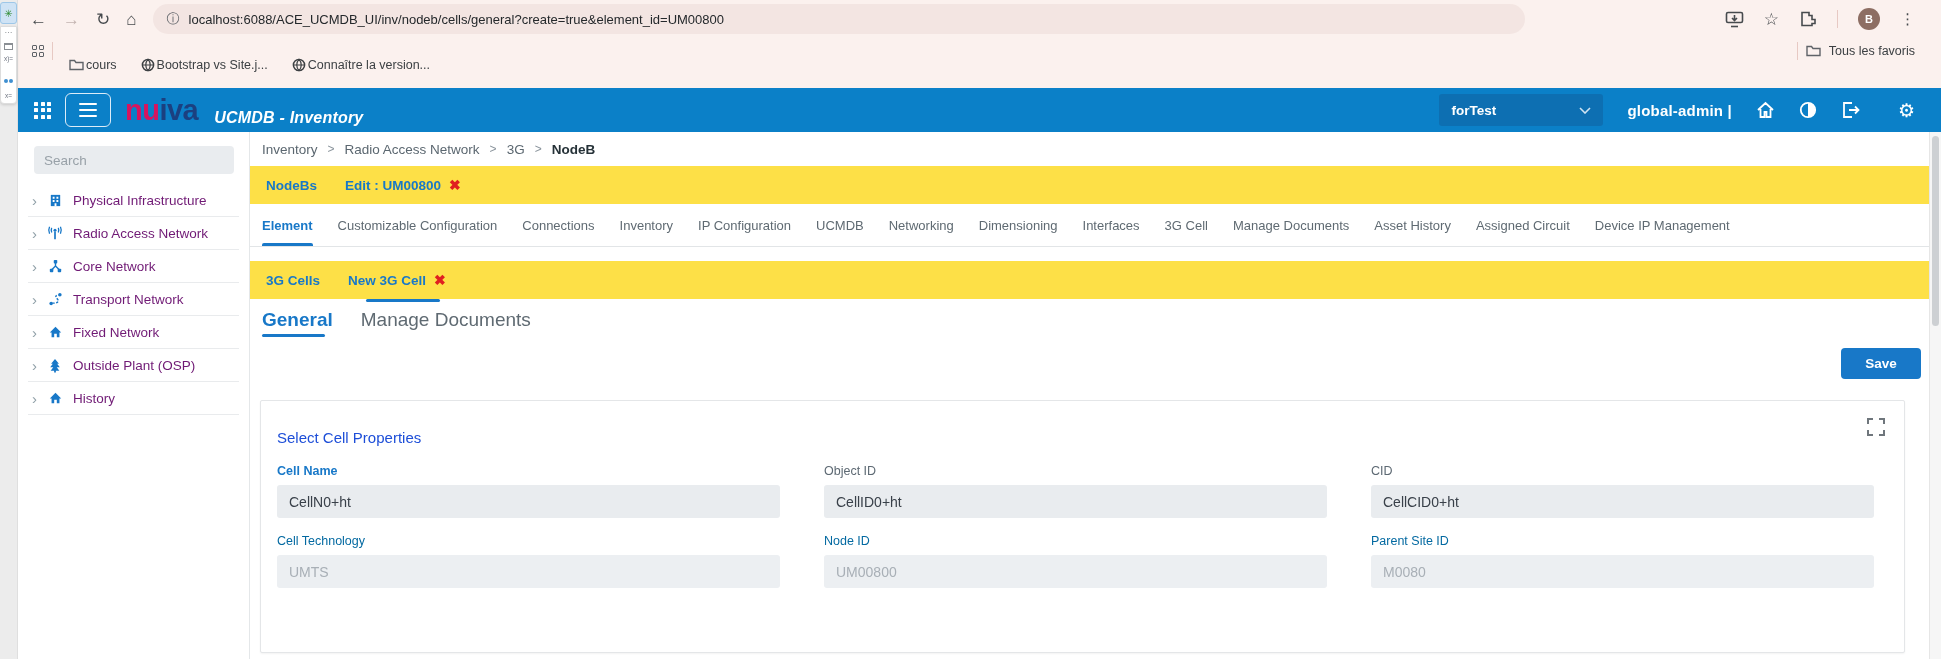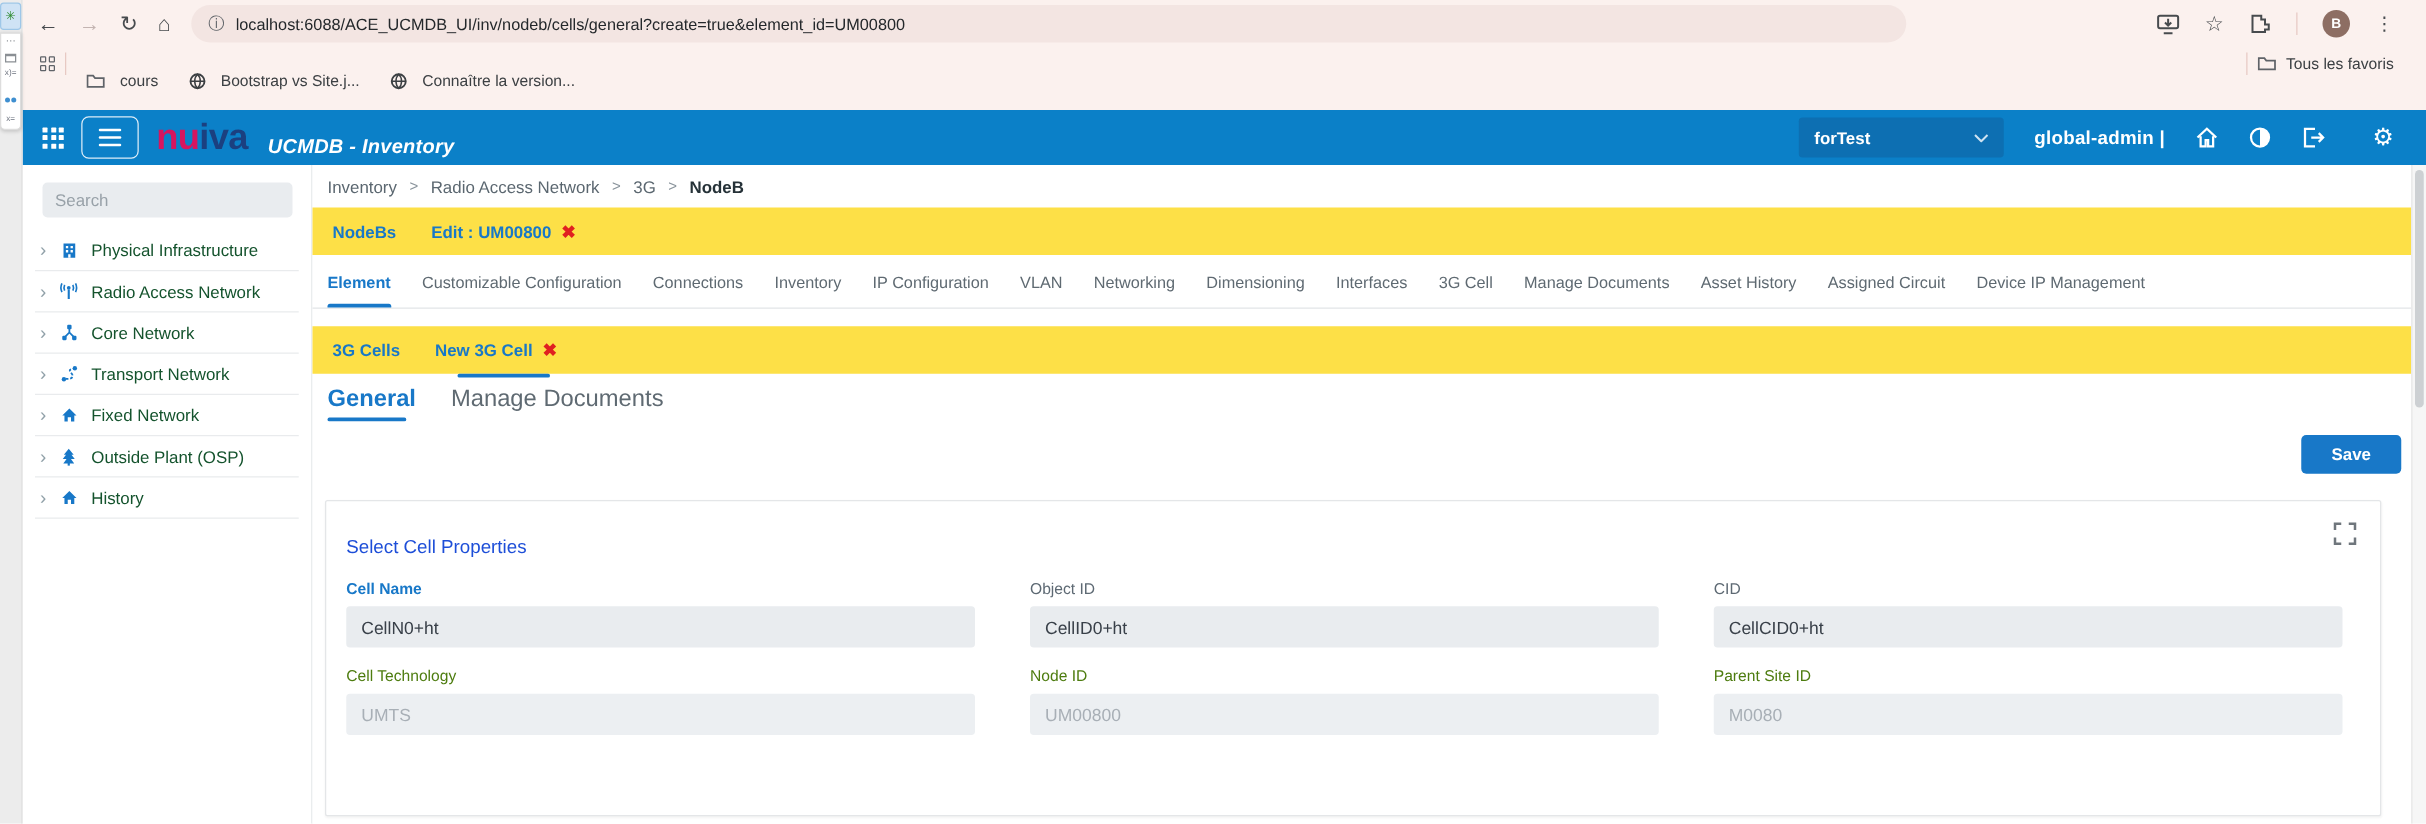--- a/index.html
+++ b/index.html
@@ -22,21 +22,21 @@
   .nav-ico.dim { color:#c3b4b1; }
   .url-pill { width:1372px; height:30px; background:#f3e5e2; border-radius:15px; display:flex; align-items:center; padding:0 14px; gap:9px; }
   .url-info { font-size:13px; color:#5f6368; }
   .url-text { font-size:13px; color:#24282b; white-space:nowrap; overflow:hidden; }
   .chrome-right { margin-left:auto; display:flex; align-items:center; gap:20px; }
   .chrome-sep { width:1px; height:18px; background:#e7c9c3; }
   .avatar { width:22px; height:22px; border-radius:50%; background:#8d6e63; color:#fff; font-size:11px; font-weight:bold; display:flex; align-items:center; justify-content:center; }
   .star { font-size:17px; color:#474b4e; }
   .dots { font-size:15px; color:#474b4e; }
   .chrome-row2 { height:26px; display:flex; align-items:center; padding:0 26px 0 14px; gap:8px; font-size:12.5px; color:#3c4043; }
-  .bm { display:flex; align-items:center; gap:12px; padding:0 8px; white-space:nowrap;margin-top:28px; }
+  .bm { display:flex; align-items:center; gap:2px; padding:0 8px; white-space:nowrap;margin-top:28px; }
   .grid4 { display:grid; grid-template-columns:5px 5px; grid-template-rows:5px 5px; gap:2px; }
   .grid4 i { border:1.4px solid #5f6368; border-radius:1px; }
   .bm-right { margin-left:auto; display:flex; align-items:center; gap:8px; }
 
   
   .appbar { position:absolute; left:18px; top:88px; right:0; height:44px; background:#0b80c8; display:flex; align-items:center; color:#fff; z-index:10; }
   .grid9 { display:grid; grid-template-columns:4px 4px 4px; grid-template-rows:4px 4px 4px; gap:2.5px; margin:0 14px 0 16px; }
   .grid9 i { background:#fff; border-radius:.5px; }
   .menu-btn { width:46px; height:34px; border:1px solid #dcecf8; border-radius:6px; display:flex; flex-direction:column; justify-content:center; align-items:center; gap:3.5px; margin-right:14px; }
   .menu-btn i { width:18px; height:2.6px; background:#fff; border-radius:2px; }
@@ -54,21 +54,21 @@
   .body { position:absolute; left:18px; top:132px; right:12px; bottom:0; display:flex; background:#fff; }
   .vscroll { position:absolute; right:0; top:132px; bottom:0; width:12px; background:#f6f6f6; border-left:1px solid #e6e6e6; }
   .vscroll .thumb { position:absolute; top:4px; left:2px; right:2px; height:190px; background:#cdd0d3; border-radius:4px; }
 
   .sidebar { width:232px; border-right:1px solid #e4e7e9; background:#fff; flex:none; }
   .search { margin:14px 16px 10px 16px; height:28px; width:200px; background:#e9ecef; border:none; border-radius:4px; padding:0 10px; font-size:13.5px; color:#3b4a52; font-family:inherit; }
   .search::placeholder { color:#98a1a8; }
   .side-item { display:flex; align-items:center; height:33px; margin:0 10px; padding:0 4px; gap:9px; border-bottom:1px solid #e9ebed; cursor:pointer; }
   .chev { color:#90a0a8; font-size:15px; line-height:1; }
   .sicon { width:18px; display:flex; justify-content:center; }
-  .slabel { font-size:13.5px; color:#14532d; }
+  .slabel { font-size:13.5px; color:#701a75; }
 
   .main { flex:1; min-width:0; display:flex; flex-direction:column; background:#fff; }
   .breadcrumb { height:34px; display:flex; align-items:center; padding:0 12px; gap:10px; font-size:13.5px; color:#5b6770; }
   .bc-sep { color:#8a949c; font-size:12px; }
   .bc-last { font-weight:bold; color:#263238; }
 
   .band { height:38px; background:#fde047; display:flex; align-items:flex-end; padding:0 16px; gap:28px; }
   .band-tab { position:relative; height:100%; display:flex; align-items:center; gap:8px; font-size:13.5px; font-weight:bold; color:#1878c8; cursor:pointer; }
   .band-tab .x { color:#e02020; font-size:14px; font-weight:bold; }
   .band-tab.active::after { content:""; position:absolute; left:18%; right:6%; bottom:-3px; height:3px; background:#1878c8; border-radius:2px; }
@@ -86,21 +86,21 @@
   .actionrow { height:59px; position:relative; }
   .save-btn { position:absolute; top:7px; right:8px; width:80px; height:31px; background:#1878c8; color:#fff; border:none; border-radius:4px; font-size:13.5px; font-weight:bold; font-family:inherit; cursor:pointer; }
 
   .card { margin:0 24px 0 10px; height:253px; background:#fff; border:1px solid #e4e6e8; border-radius:2px; position:relative; box-shadow:0 1px 2px rgba(0,0,0,.05); }
   .fs-btn { position:absolute; top:10px; right:12px; width:32px; height:32px; background:#fff; border:none; display:flex; align-items:center; justify-content:center; cursor:pointer; }
   .card-title { padding:28px 0 0 16px; font-size:15px; font-weight:normal; color:#1d4ed8; }
   .fgrid { display:grid; grid-template-columns:1fr 1fr 1fr; column-gap:44px; row-gap:16px; margin:18px 30px 0 16px; }
   .field { display:flex; flex-direction:column; }
   .flabel { font-size:12.5px; color:#5d6973; margin-bottom:7px; }
   .flabel.blue { color:#1878c8; font-weight:bold; }
-  .flabel.dim { color:#4d7c0f; }
+  .flabel.dim { color:#0369a1; }
   .finput { height:33px; background:#e9ecef; border:none; border-radius:3px; padding:0 12px; font-size:14px; color:#394049; font-family:inherit; width:100%; }
   .finput:disabled { color:#a8afb6; background:#eceff2; -webkit-text-fill-color:#a8afb6; }
 </style>
 </head>
 <body>
 
 <div class="edge">
   <div class="edge-btn">
       <span>✳</span>
     </div>
@@ -323,21 +323,21 @@
         <span class="x">✖</span>
       </span>
     </div>
 
     <div class="tabsrow">
       <span class="tab active">Element</span>
       <span class="tab">Customizable Configuration</span>
       <span class="tab">Connections</span>
       <span class="tab">Inventory</span>
       <span class="tab">IP Configuration</span>
-      <span class="tab">VLAN</span>
+      <span class="tab">UCMDB</span>
       <span class="tab">Networking</span>
       <span class="tab">Dimensioning</span>
       <span class="tab">Interfaces</span>
       <span class="tab">3G Cell</span>
       <span class="tab">Manage Documents</span>
       <span class="tab">Asset History</span>
       <span class="tab">Assigned Circuit</span>
       <span class="tab">Device IP Management</span>
     </div>
 

